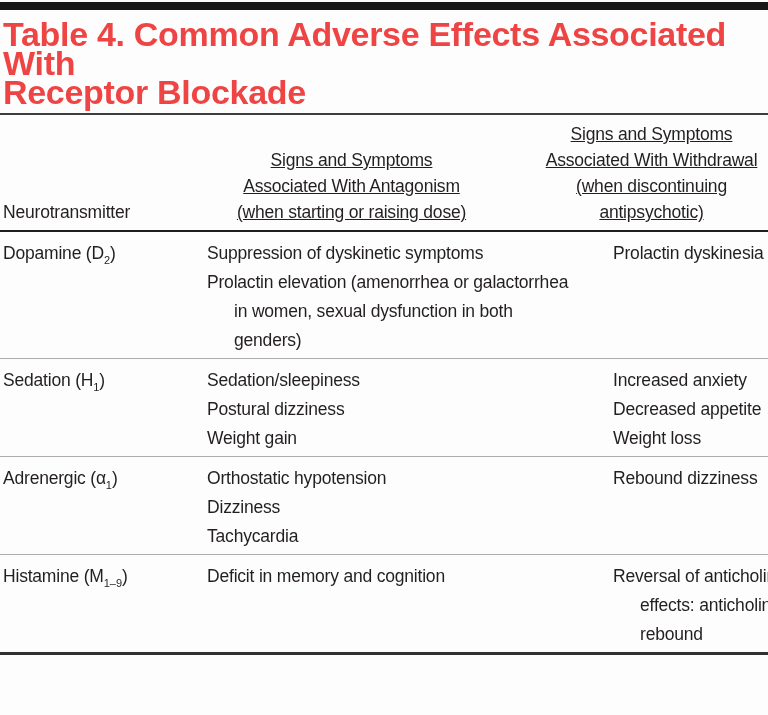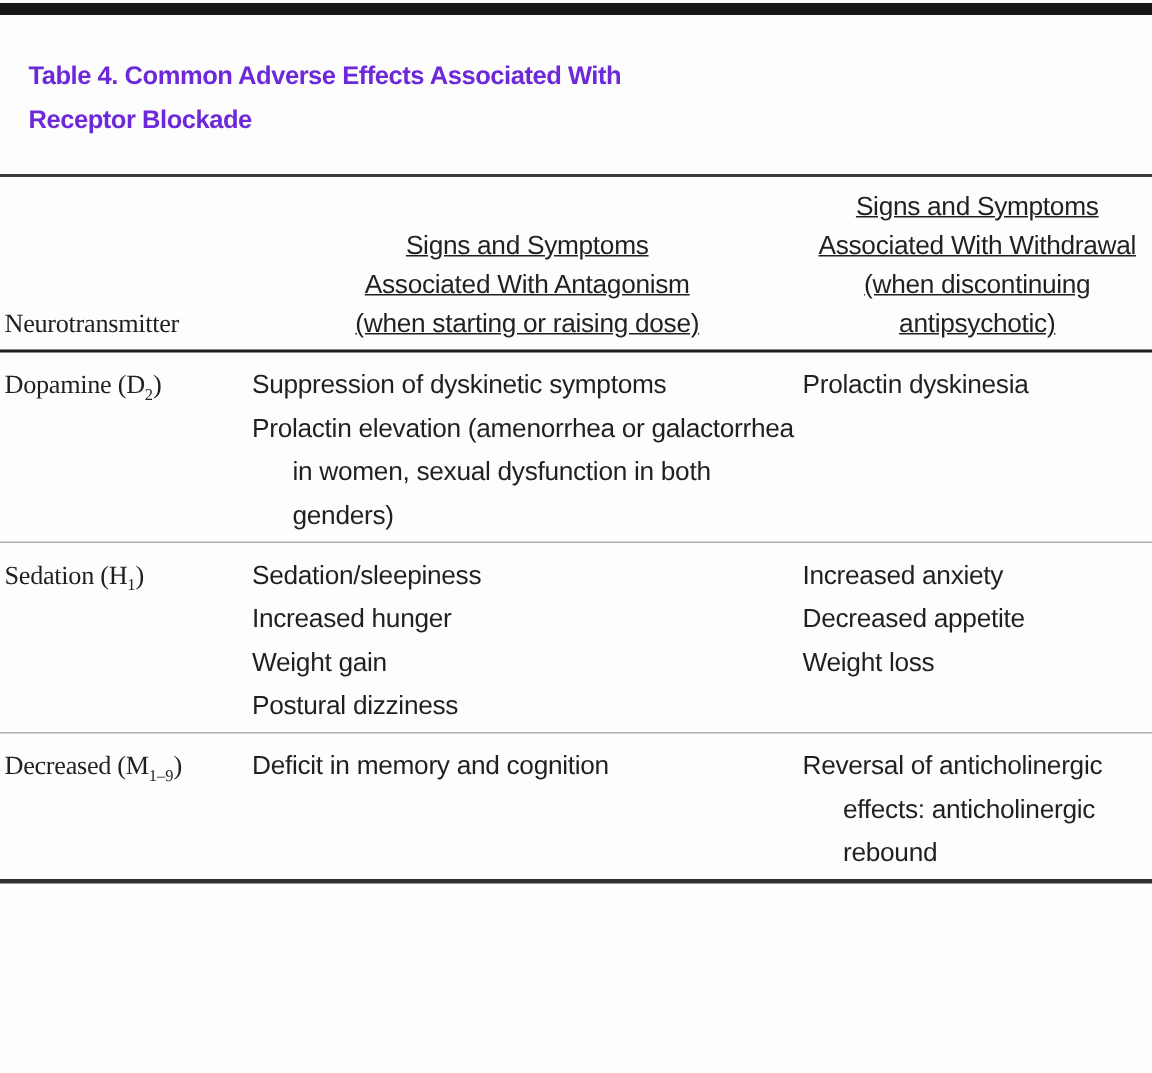--- a/index.html
+++ b/index.html
@@ -12,27 +12,27 @@
     font-family: "Liberation Sans", "DejaVu Sans", sans-serif;
     color: #231f20;
     box-sizing: border-box;
   }
   .topbar {
     margin-top: 2px;
     height: 8px;
     background: #171717;
   }
   .title {
-    margin: 16px;
+    margin: 0;
     padding: 10px 8px 6px 3px;
-    font-size: 17px;
+    font-size: 34px;
     line-height: 29px;
     font-weight: bold;
     letter-spacing: -0.3px;
-    color: #6d28d9;
+    color: #ef4444;
     white-space: pre-line;
   }
   .rule { height: 0; border: none; }
   .title-rule   { border-top: 2px solid #3d3d3d; }
   .hdr-rule     { border-top: 2px solid #1e1e1e; }
   .bottom-rule  { border-top: 3px solid #303030; }
   .grid {
     display: grid;
     grid-template-columns: 168px 367px 233px;
     letter-spacing: -0.2px;
@@ -46,23 +46,24 @@
   .hdr .c2, .hdr .c3 {
     text-align: center;
     white-space: pre-line;
     text-decoration: underline;
   }
   .row {
     padding: 7px 0 3px 0;
     font-size: 17.5px;
     line-height: 29px;
     border-bottom: 1px solid #adadad;
+    gap: 39px;
   }
   .row.last { border-bottom: none; }
-  .c1 { padding-left: 3px; font-family: Liberation Serif, serif; }
+  .c1 { padding-left: 3px; }
   .sym {
     padding-left: 27px;
     text-indent: -27px;
   }
   sub {
     font-size: 11px;
     line-height: 0;
     letter-spacing: 0;
   }
 </style>
@@ -99,34 +100,44 @@
       </div>
     <div class="c3">
         <div class="sym">Prolactin dyskinesia</div>
       </div>
   </div>
 
   <div class="grid row">
     <div class="c1"><span>Sedation (H</span><sub>1</sub><span>)</span></div>
     <div class="c2">
         <div class="sym">Sedation/sleepiness</div>
-        <div class="sym">Increased hunger</div>
+        <div class="sym">Postural dizziness</div>
         <div class="sym">Weight gain</div>
-        <div class="sym">Postural dizziness</div>
       </div>
     <div class="c3">
         <div class="sym">Increased anxiety</div>
         <div class="sym">Decreased appetite</div>
         <div class="sym">Weight loss</div>
       </div>
   </div>
 
+  <div class="grid row">
+    <div class="c1"><span>Adrenergic (α</span><sub>1</sub><span>)</span></div>
+    <div class="c2">
+        <div class="sym">Orthostatic hypotension</div>
+        <div class="sym">Dizziness</div>
+        <div class="sym">Tachycardia</div>
+      </div>
+    <div class="c3">
+        <div class="sym">Rebound dizziness</div>
+      </div>
+  </div>
 
   <div class="grid row last">
-    <div class="c1"><span>Decreased (M</span><sub>1–9</sub><span>)</span></div>
+    <div class="c1"><span>Histamine (M</span><sub>1–9</sub><span>)</span></div>
     <div class="c2">
         <div class="sym">Deficit in memory and cognition</div>
       </div>
     <div class="c3">
         <div class="sym">Reversal of anticholinergic effects: anticholinergic rebound</div>
       </div>
   </div>
 
   <div class="rule bottom-rule"></div>
 

